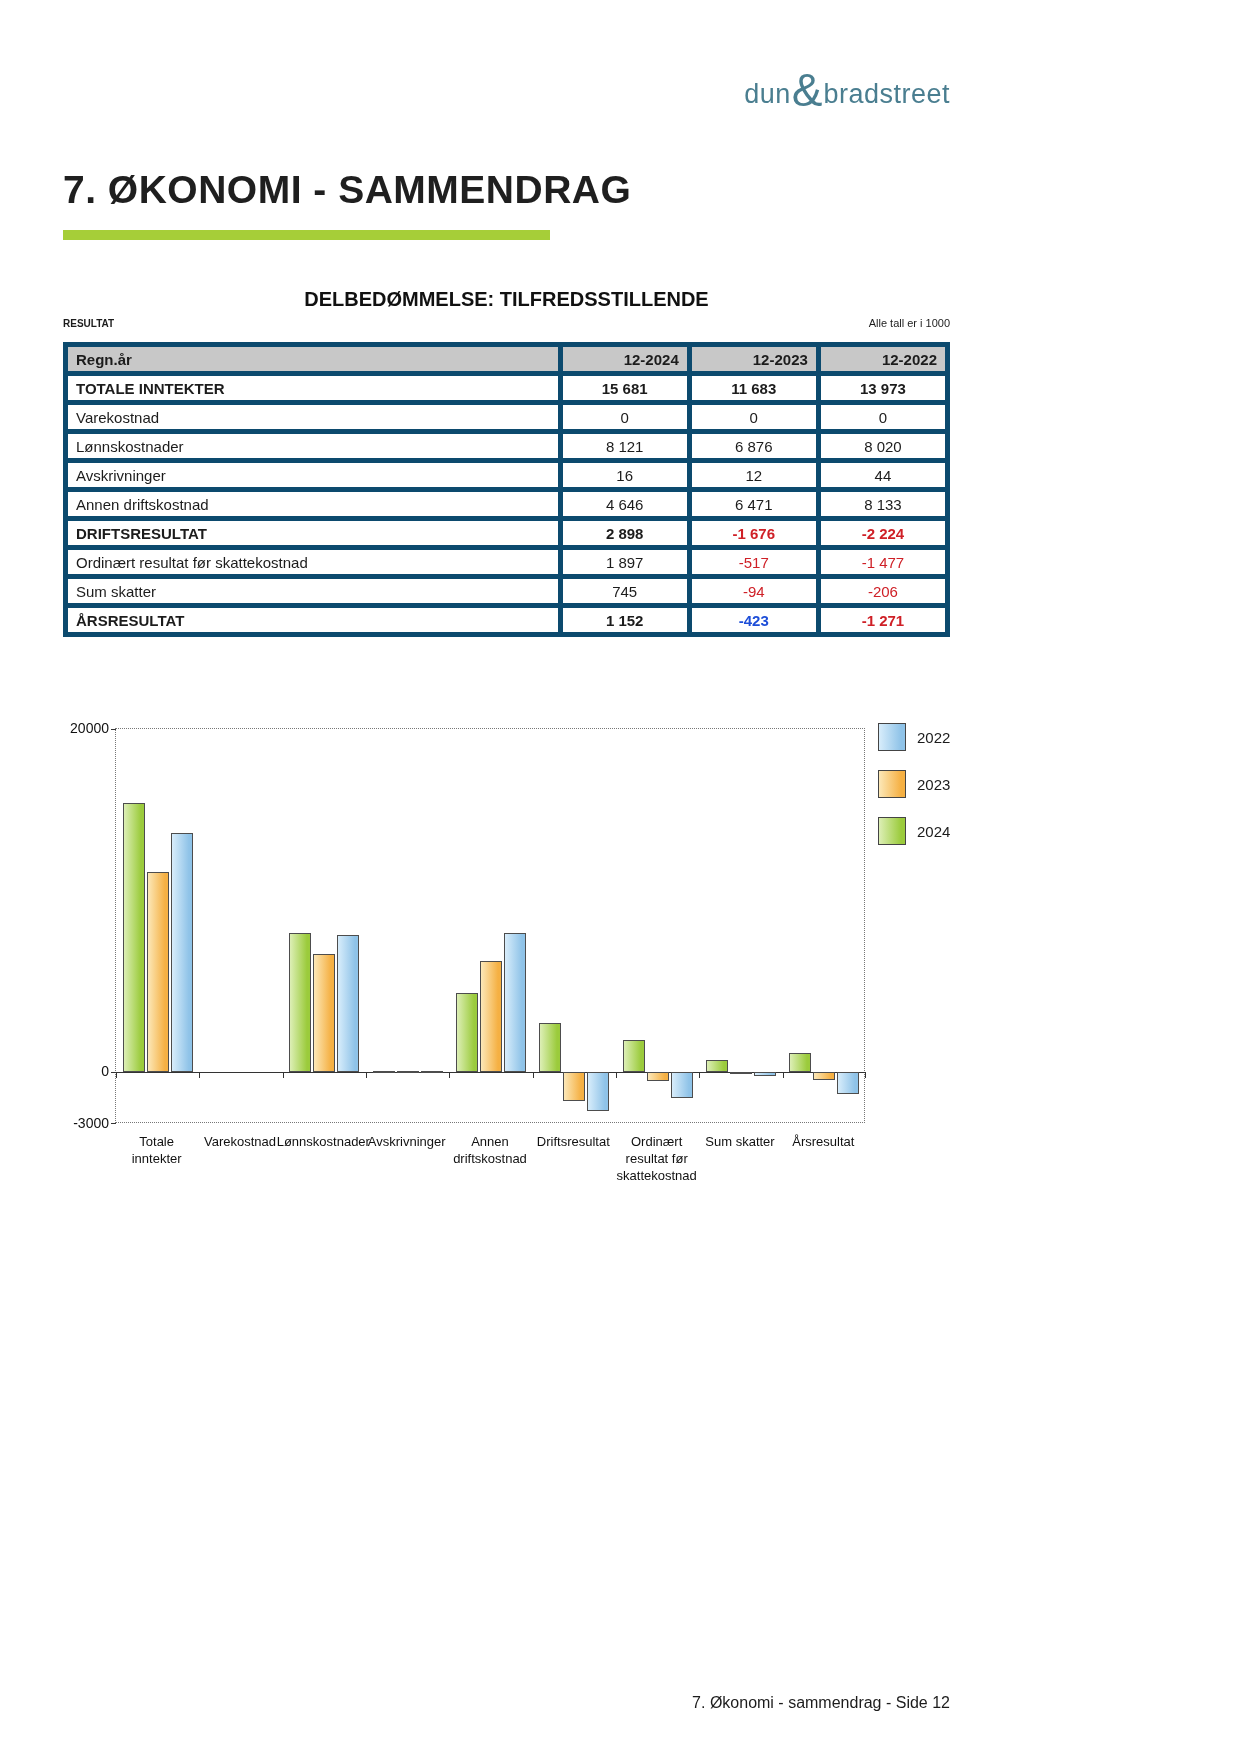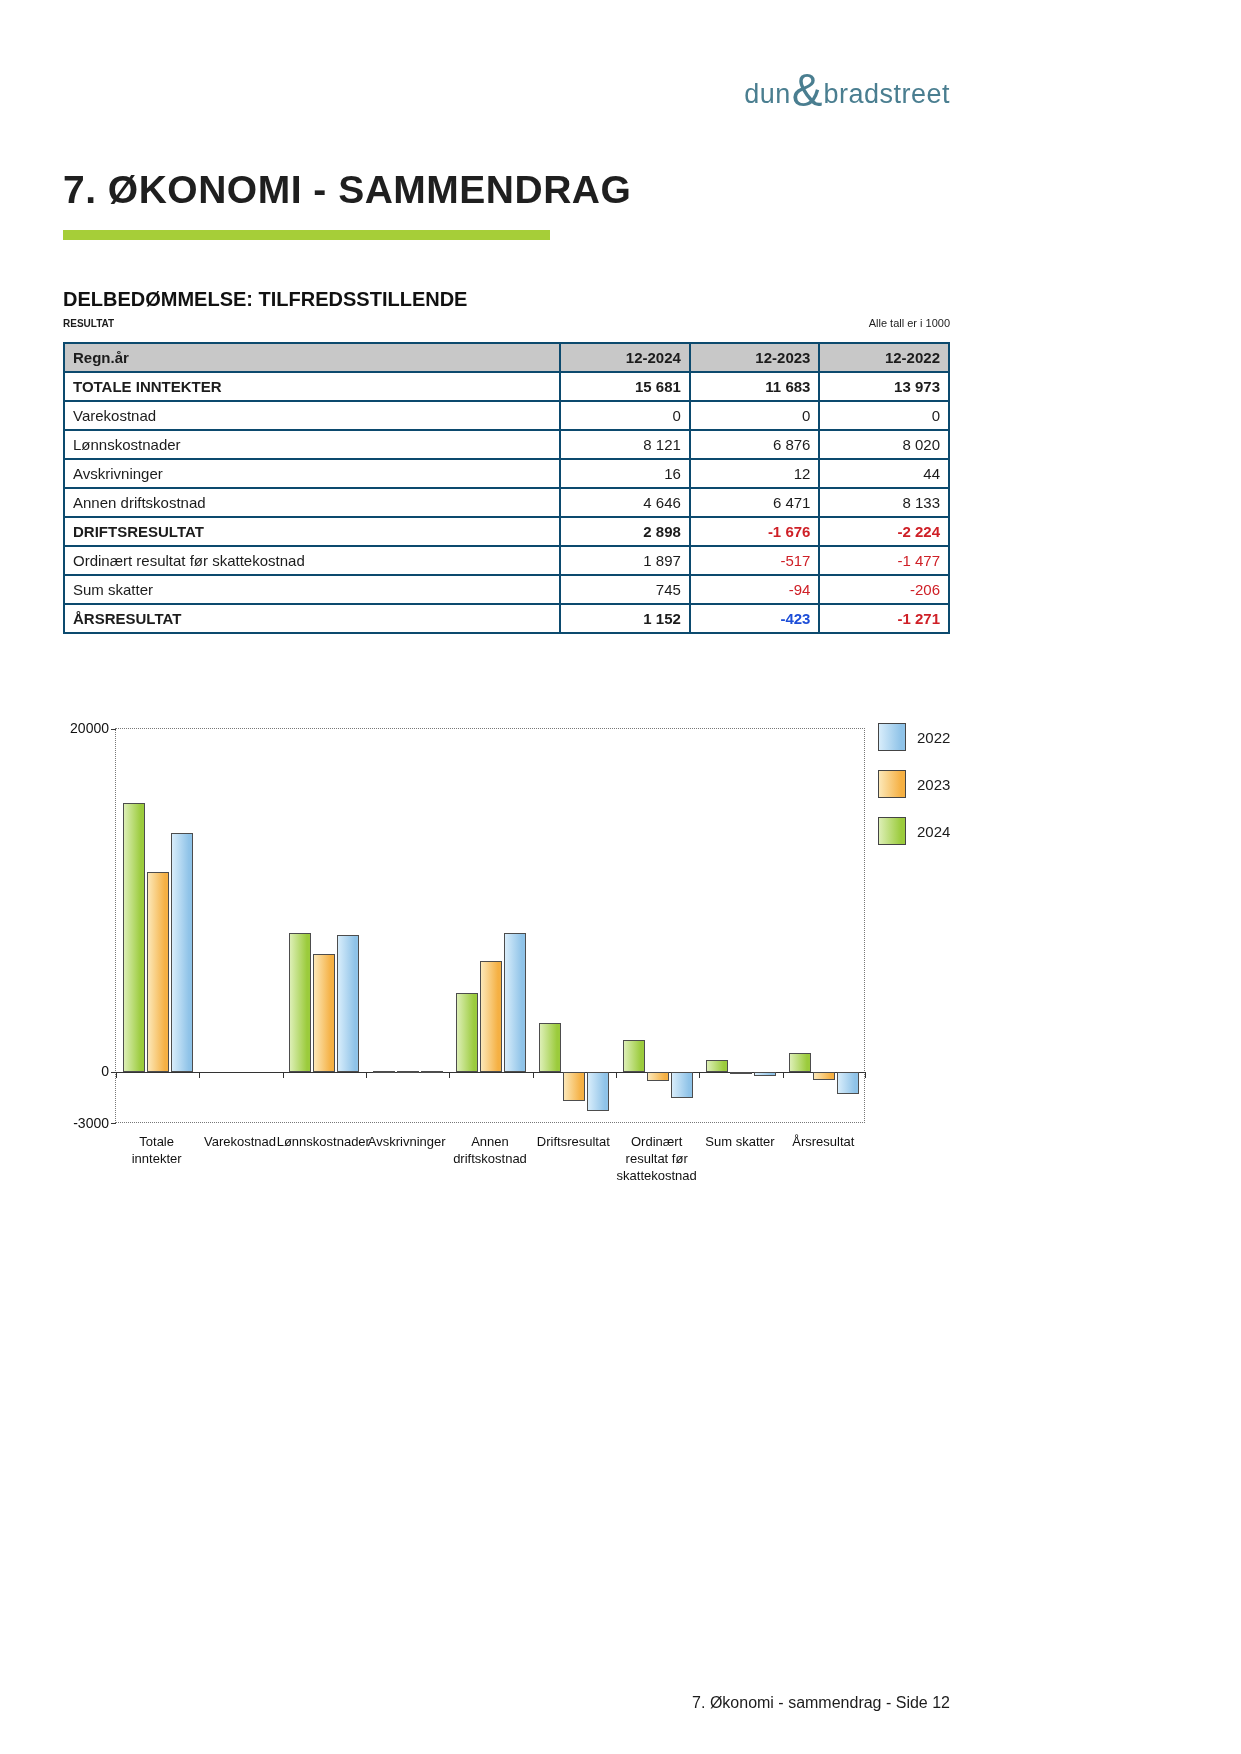--- a/index.html
+++ b/index.html
@@ -10,32 +10,32 @@
   
   .logo { position:absolute; top:64px; left:735px; width:215px; display:flex; align-items:baseline; justify-content:flex-end; color:#4a7e90; }
   .logo .word { font-size:27px; letter-spacing:0.5px; }
   .logo .amp { font-size:46px; font-weight:400; line-height:1; margin:0 1px; position:relative; top:3px; }
 
   
   .title { position:absolute; left:63px; top:168px; font-size:39px; font-weight:bold; letter-spacing:0.5px; color:#1f1f1f; }
   .title-rule { position:absolute; left:63px; top:230px; width:487px; height:10px; background:#a6ce38; }
 
   
-  .assessment { position:absolute; left:63px; top:288px; width:887px; text-align:left; font-size:20px; font-weight:bold; color:#111; }
+  .assessment { position:absolute; left:63px; top:288px; width:887px; text-align:center; font-size:20px; font-weight:bold; color:#111; }
   .meta-line { position:absolute; left:63px; top:317px; width:887px; display:flex; justify-content:space-between; align-items:baseline; }
   .section-label { font-size:10px; font-weight:bold; }
   .units-note { font-size:11px; }
 
   
   table.results { position:absolute; left:63px; top:342px; width:887px; border-collapse:collapse; font-size:15px; }
-  table.results td, table.results th { border:2px solid #0c4a6e; height:29px; padding:2px 8px; vertical-align:middle; }
+  table.results td, table.results th { border:5px solid #0c4a6e; height:29px; padding:2px 8px; vertical-align:middle; }
   table.results th { background:#c8c8c8; font-weight:bold; text-align:right; }
   table.results th.label { text-align:left; }
   table.results td.label { text-align:left; width:475px; }
-  table.results td.num { text-align:right; width:124px; }
+  table.results td.num { text-align:center; width:124px; }
   table.results tr.bold td { font-weight:bold; }
   table.results td.neg { color:#cf2027; }
 
   
   .chart { position:absolute; left:63px; top:698px; width:920px; height:520px; }
   .plot { position:absolute; left:52px; top:30px; width:750px; height:395px; border:1px dotted #777; }
   .bar { position:absolute; border:1px solid #4d4d4d; }
   .zero-line { position:absolute; left:0; width:750px; height:1px; background:#333; }
   .group-tick { position:absolute; width:1px; height:6px; background:#333; }
   .ytick-mark { position:absolute; left:-5px; width:5px; height:1px; background:#333; }

